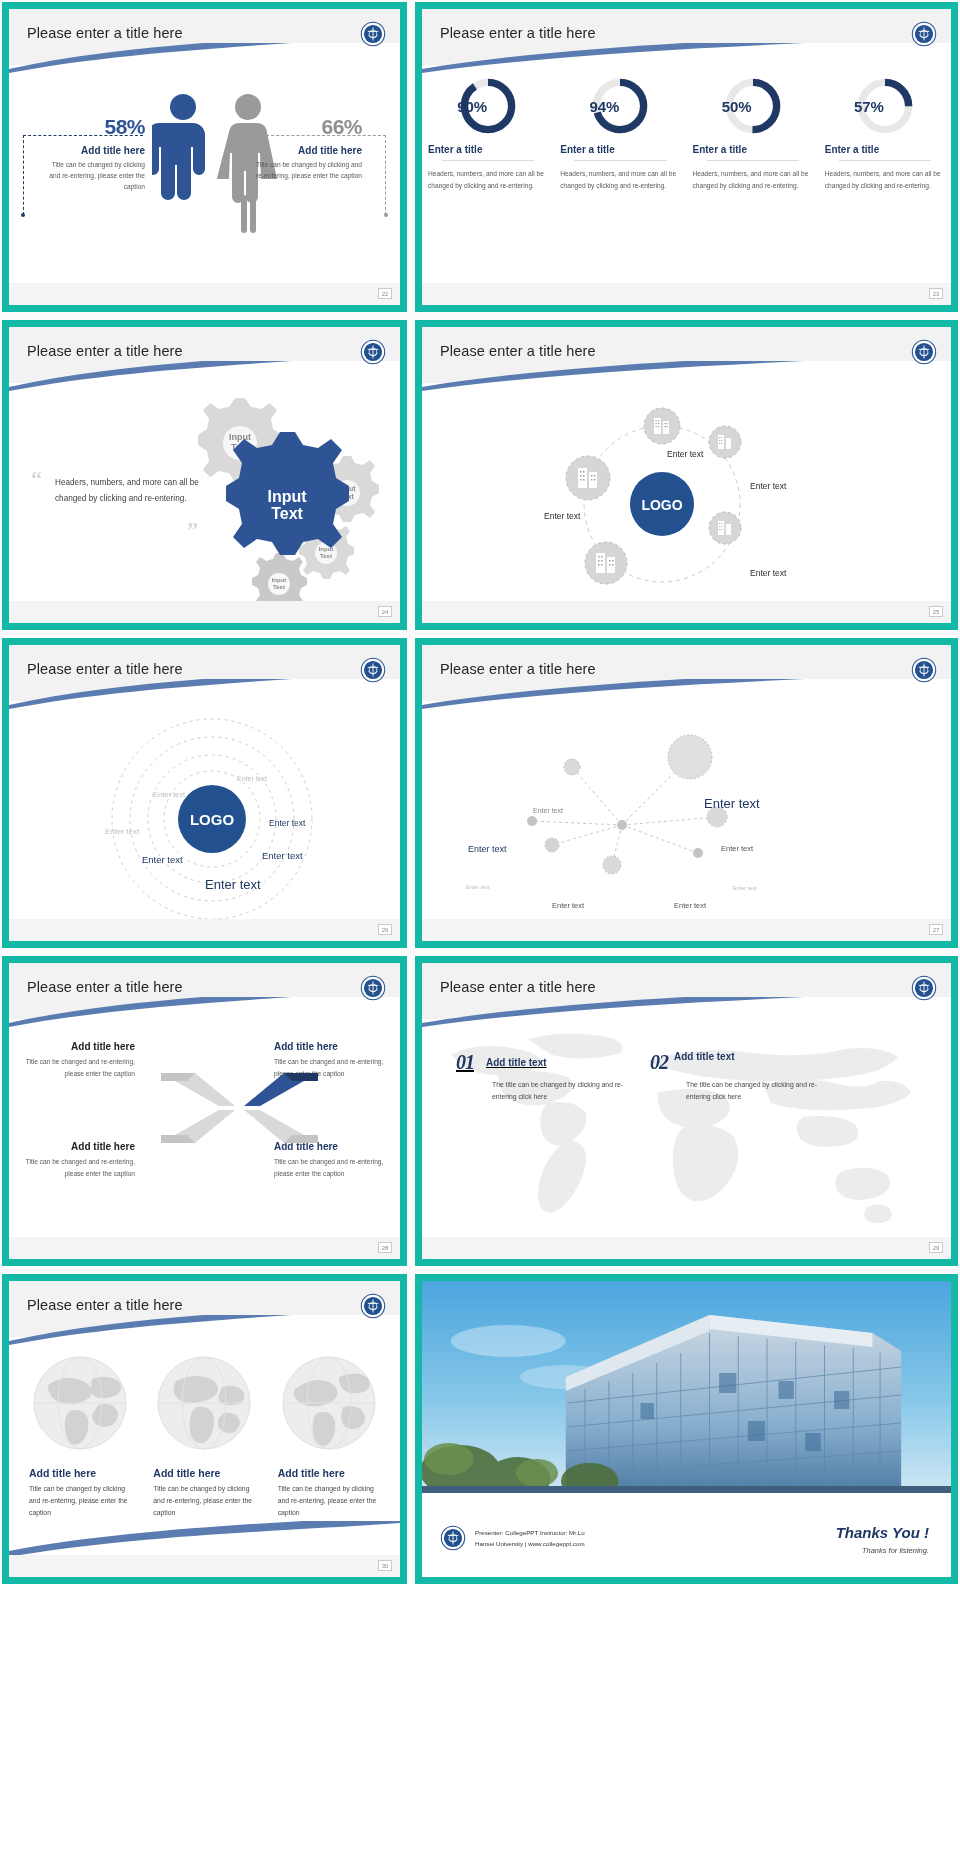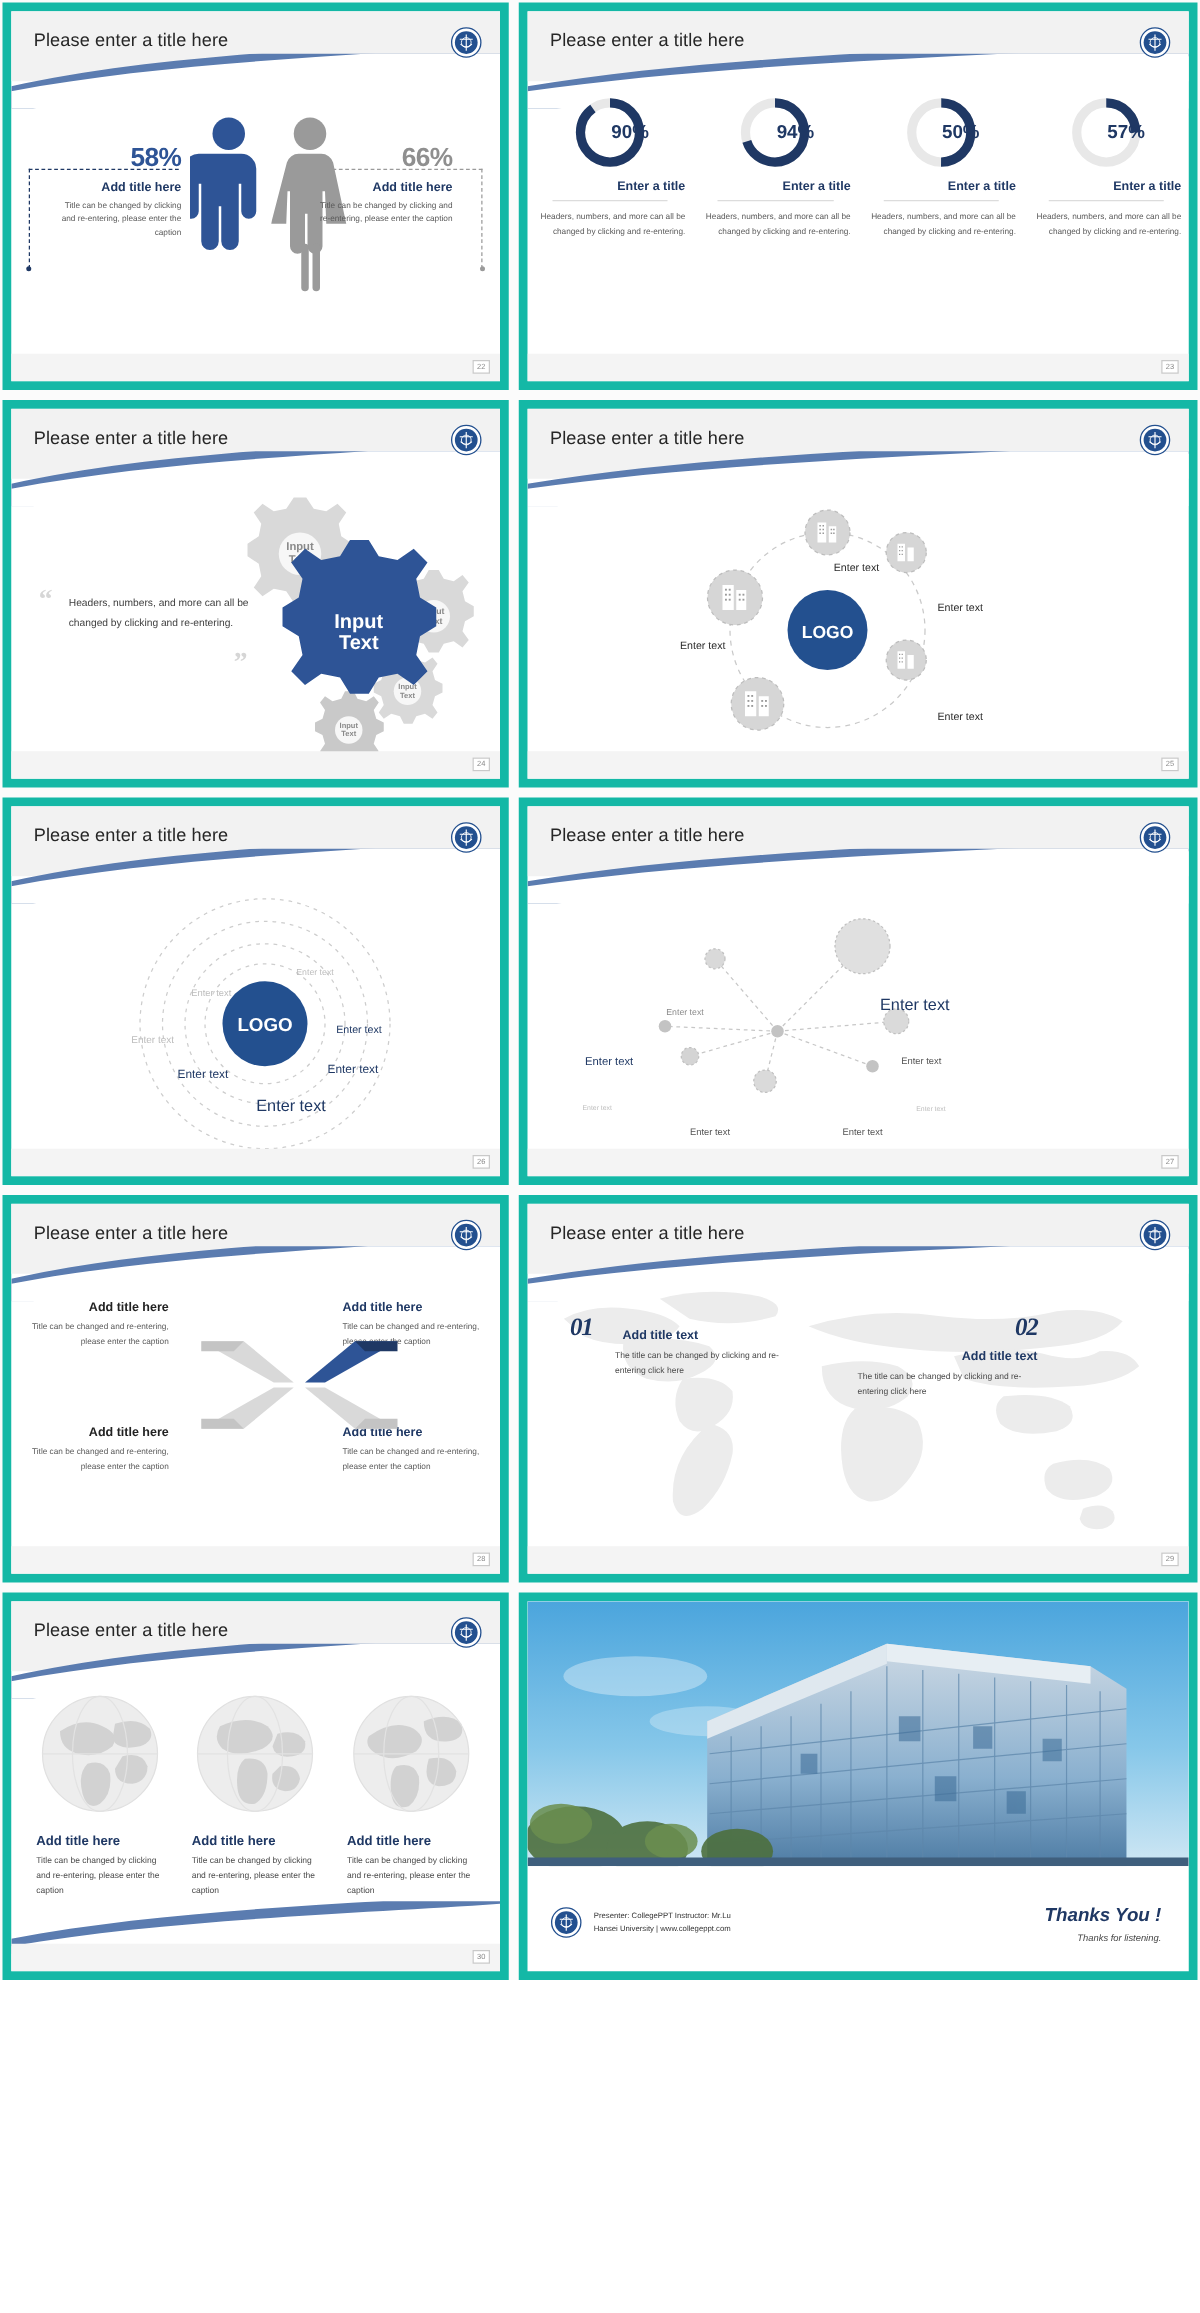--- a/index.html
+++ b/index.html
@@ -66,21 +66,21 @@
            border-left:1px dashed #1f3864; }
   .brk-l:before{content:"";position:absolute;left:-1px;top:0;width:120px;border-top:1px dashed #1f3864;}
   .brk-l:after{content:"";position:absolute;left:-3px;bottom:-2px;width:4px;height:4px;border-radius:50%;background:#1f3864;}
   .brk-r { position:absolute; right:14px; top:66px; width:24px; height:80px;
            border-right:1px dashed #9a9a9a; }
   .brk-r:before{content:"";position:absolute;right:-1px;top:0;width:120px;border-top:1px dashed #9a9a9a;}
   .brk-r:after{content:"";position:absolute;right:-3px;bottom:-2px;width:4px;height:4px;border-radius:50%;background:#9a9a9a;}
 
   
   .donut-row { position:absolute; left:0; right:0; top:66px; display:flex; }
-  .donut-col { flex:1; text-align:right; padding:0 6px; }
+  .donut-col { flex:1; text-align:left; padding:0 6px; }
   .donut-val { position:absolute; left:0; right:0; top:50%; transform:translateY(-50%);
                font-size:15px; font-weight:700; color:#1f3864; }
   .donut-title { font-size:10px; font-weight:700; color:#1f3864; margin-top:7px; }
   .donut-rule { height:1px; background:#dcdcdc; margin:5px 14px 7px 14px; }
   .donut-desc { font-size:6.6px; color:#5a5a5a; line-height:1.75; }
 
   
   .quote-mark { font-size:22px; color:#d6d6d6; font-weight:700;
                 font-family:"Liberation Serif",serif; line-height:.6;}
   .quote-body { font-size:8.2px; color:#404040; line-height:2.0; }
@@ -564,28 +564,28 @@
         <path d="M178 72 q26 -8 46 0 q14 10 6 24 q-12 14 -32 10 q-20 -6 -20 -34 Z"></path>
         <path d="M198 106 q26 -6 38 10 q8 22 -4 44 q-12 22 -26 20 q-14 -4 -16 -34 q-2 -28 8 -40 Z"></path>
         <path d="M258 64 q30 -10 54 -2 q22 8 34 -2 q18 -2 24 12 q-12 14 -40 16 q-44 4 -66 -6 Z"></path>
         <path d="M288 96 q28 -4 40 8 q6 14 -8 20 q-24 6 -34 -6 q-6 -14 2 -22 Z"></path>
         <path d="M318 150 q22 -8 34 4 q6 14 -8 22 q-22 8 -30 -6 q-4 -14 4 -20 Z"></path>
         <path d="M336 186 q12 -6 18 2 q4 10 -6 14 q-12 2 -14 -8 Z"></path>
       </g>
     </svg>
 
     <div style="position:absolute;left:34px;top:88px;width:180px;">
-      <div style="display:flex;align-items:flex-end;gap:24px;">
+      <div style="display:flex;align-items:center;gap:12px;text-decoration:underline;">
         <span class="num-big">01</span>
         <span class="m-ttl">Add title text</span>
       </div>
       <div class="m-cap" style="margin-left:36px;">The title can be changed by clicking and re-entering click here</div>
     </div>
     <div style="position:absolute;left:228px;top:88px;width:180px;">
-      <div style="display:flex;align-items:flex-end;gap:6px;flex-direction:column;">
+      <div style="display:flex;align-items:flex-start;gap:6px;">
         <span class="num-big">02</span>
         <span class="m-ttl">Add title text</span>
       </div>
       <div class="m-cap" style="margin-left:36px;">The title can be changed by clicking and re-entering click here</div>
     </div>
 
     <div class="bot-band"></div>
     <div class="pnum">29</div>
   </div>
 

